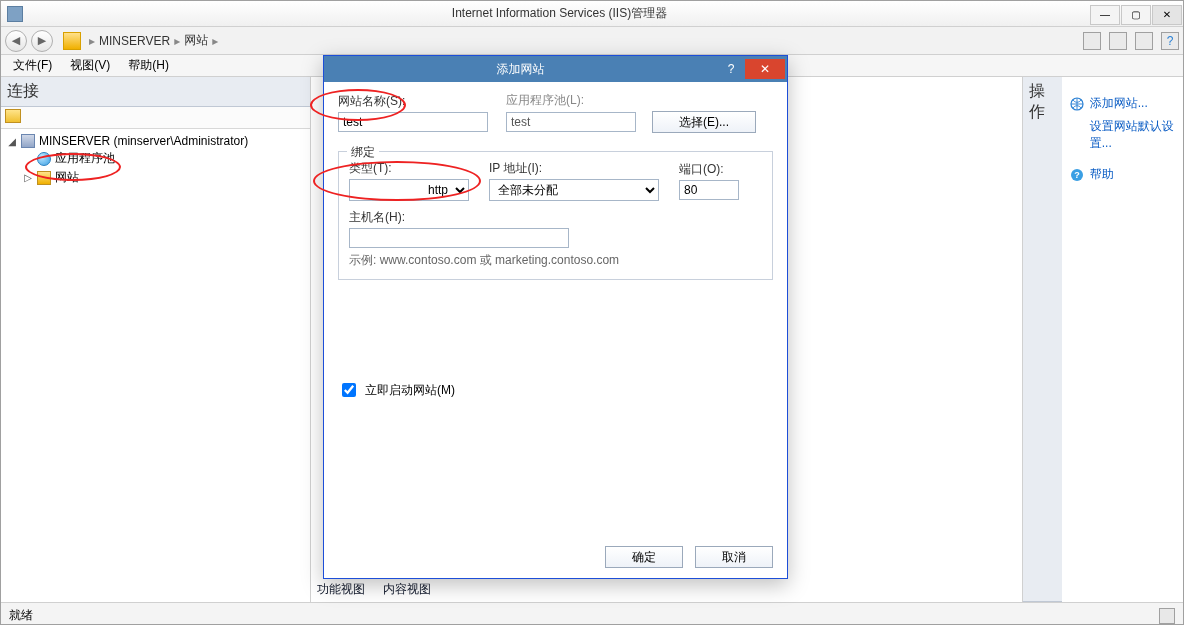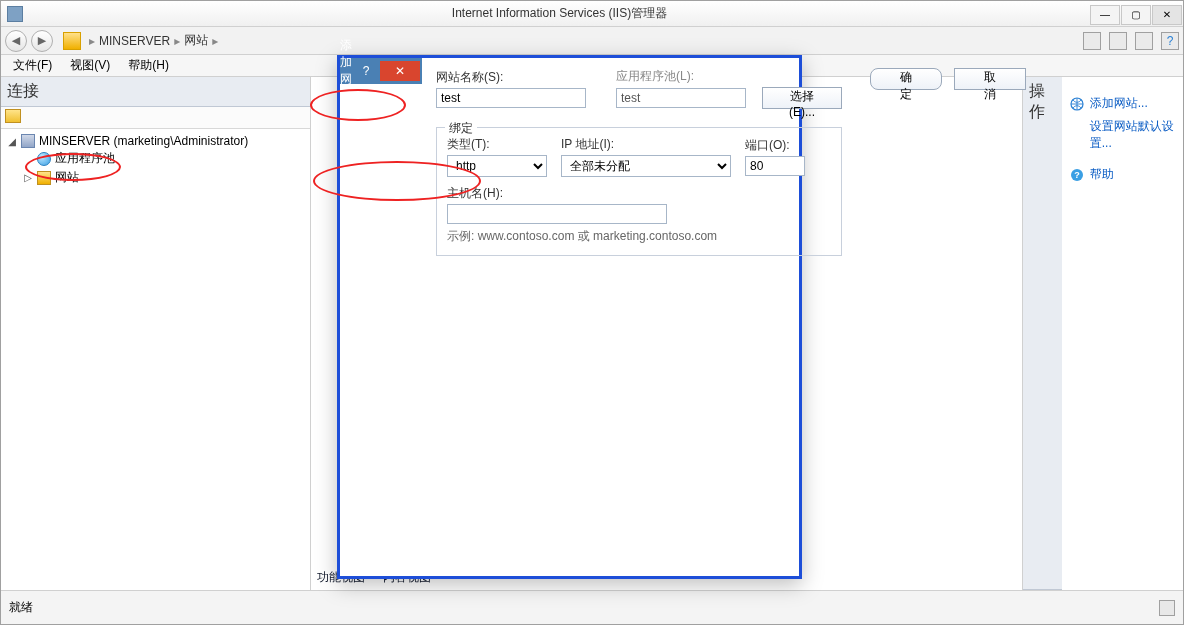--- a/index.html
+++ b/index.html
@@ -39,29 +39,29 @@
   .icon-sites { background:linear-gradient(#ffe48a,#f0b000); border:1px solid #c09020;}
   .center-panel { flex:1; border-right:1px solid #d0d0d0; background:#fff; position:relative;}
   .center-content { position:absolute; inset:0; background:#fff;}
   .center-tabs { position:absolute; left:6px; bottom:4px; display:flex; gap:18px; color:#0f172a;}
   .right-panel { width:160px; display:flex; flex-direction:row;}
   .actions { padding:18px 8px; display:flex; flex-direction:column; gap:6px;}
   .action-link { color:#0a5cc4; display:flex; align-items:center; gap:6px;}
   .action-link .glyph { width:14px;height:14px; display:inline-flex; align-items:center; justify-content:center;}
   .action-sub { color:#0a5cc4; padding-left:20px;}
   
-  .statusbar { height:34px; border-top:1px solid #d0d0d0; background:#f4f4f4; display:flex; align-items:center; padding:0 8px;}
+  .statusbar { height:22px; border-top:1px solid #d0d0d0; background:#f4f4f4; display:flex; align-items:flex-end; padding:0 8px;}
   .statusbar .sp { flex:1;}
   .statusbar .tray-icon { width:16px;height:16px; border:1px solid #a0a0a0; background:#e8e8e8;}
   
   .annot { position:absolute; border:2px solid #ee2222; border-radius:50%; pointer-events:none; z-index:5000;}
 
   
-  .dialog { position:absolute; left:336px; top:54px; width:465px; height:524px; z-index:1000;
-            border:3px solid #1d4ed8; background:#fff; box-shadow:0 6px 20px rgba(0,0,0,.25); display:flex; flex-direction:row;}
+  .dialog { position:absolute; left:322px; top:54px; width:465px; height:524px; z-index:1000;
+            border:1px solid #1d4ed8; background:#fff; box-shadow:0 6px 20px rgba(0,0,0,.25); display:flex; flex-direction:column;}
   .dialog .dlg-title { height:26px; background:#4a80b4; color:#fff; display:flex; align-items:center; }
   .dlg-title .t { flex:1; text-align:center; font-size:12px;}
   .dlg-title .q { width:28px;height:20px; display:flex;align-items:center;justify-content:center; color:#fff;}
   .dlg-title .x { width:40px;height:20px; margin-right:2px; background:#d9452e; color:#fff; display:flex; align-items:center; justify-content:center;}
   .dlg-body { flex:1; padding:10px 14px 6px 14px; display:flex; flex-direction:column; gap:4px;}
   .row { display:flex; align-items:center; gap:8px; }
   .col { display:flex; flex-direction:column; gap:2px;}
   label.field-label { color:#333; font-size:12px;}
   label.disabled { color:#888;}
   input[type=text].w150 { width:150px;}
@@ -124,21 +124,21 @@
 
     <div class="left-panel">
       <div class="panel-header">连接</div>
       <div class="left-toolbar">
         <span class="folder-icon"></span>
       </div>
       <div class="tree">
         <div class="tree-node">
           <span class="tree-expander">◢</span>
           <span class="node-icon icon-server"></span>
-          <span>MINSERVER (marketing\Administrator)</span>
+          <span>MINSERVER (minserver\Administrator)</span>
         </div>
         <div class="tree-node tree-indent1">
           <span class="tree-expander"></span>
           <span class="node-icon icon-apppool"></span>
           <span>应用程序池</span>
         </div>
         <div class="tree-node tree-indent1">
           <span class="tree-expander">▷</span>
           <span class="node-icon icon-sites"></span>
           <span>网站</span>
@@ -193,36 +193,36 @@
       <div class="x">✕</div>
     </div>
 
     <div class="dlg-body">
 
       <div class="row">
         <div class="col">
           <label class="field-label"><span>网站名称(S):</span></label>
           <input type="text" class="w150" value="test" style="">
         </div>
-        <div class="col" style="margin-left:22px;">
+        <div class="col" style="margin-left:10px;">
           <label class="field-label disabled">应用程序池(L):</label>
           <div class="row">
             <input type="text" class="w130" readonly="" value="test" style="">
             <button class="btn" style="margin-left:8px;">选择(E)...</button>
           </div>
         </div>
       </div>
 
 
       <div class="group" style="margin-top:14px;">
         <span class="legend">绑定</span>
-        <div class="row" style="gap:14px;">
+        <div class="row" style="gap:20px;">
           <div class="col">
             <label class="field-label">类型(T):</label>
-            <select style="width:100px;">
+            <select style="width:120px;text-align:right;">
               <option>http</option>
             </select>
           </div>
           <div class="col">
             <label class="field-label">IP 地址(I):</label>
             <select style="width:170px;">
               <option>全部未分配</option>
             </select>
           </div>
           <div class="col">
@@ -230,24 +230,28 @@
             <input type="text" class="w60" value="80" style="">
           </div>
         </div>
         <div class="col" style="margin-top:8px;">
           <label class="field-label">主机名(H):</label>
           <input type="text" class="w220" value="" style="">
         </div>
         <div class="example">示例: www.contoso.com 或 marketing.contoso.com</div>
       </div>
 
+      <div class="checkbox-row" style="margin-top:96px;">
+        <input type="checkbox" checked="" style="">
+        <label>立即启动网站(M)</label>
+      </div>
     </div>
 
     <div class="dlg-footer">
-      <button class="btn" style="min-width:72px;border-radius:8px;">确定</button>
+      <button class="btn" style="min-width:72px;">确定</button>
       <button class="btn" style="min-width:72px;">取消</button>
     </div>
   </div>
 
   <div class="annot" style="left:24px;  top:152px; width:96px; height:28px;"></div>
   <div class="annot" style="left:309px; top:88px; width:96px; height:32px;"></div>
   <div class="annot" style="left:312px; top:160px; width:168px; height:40px;"></div>
 
 </div>
 

